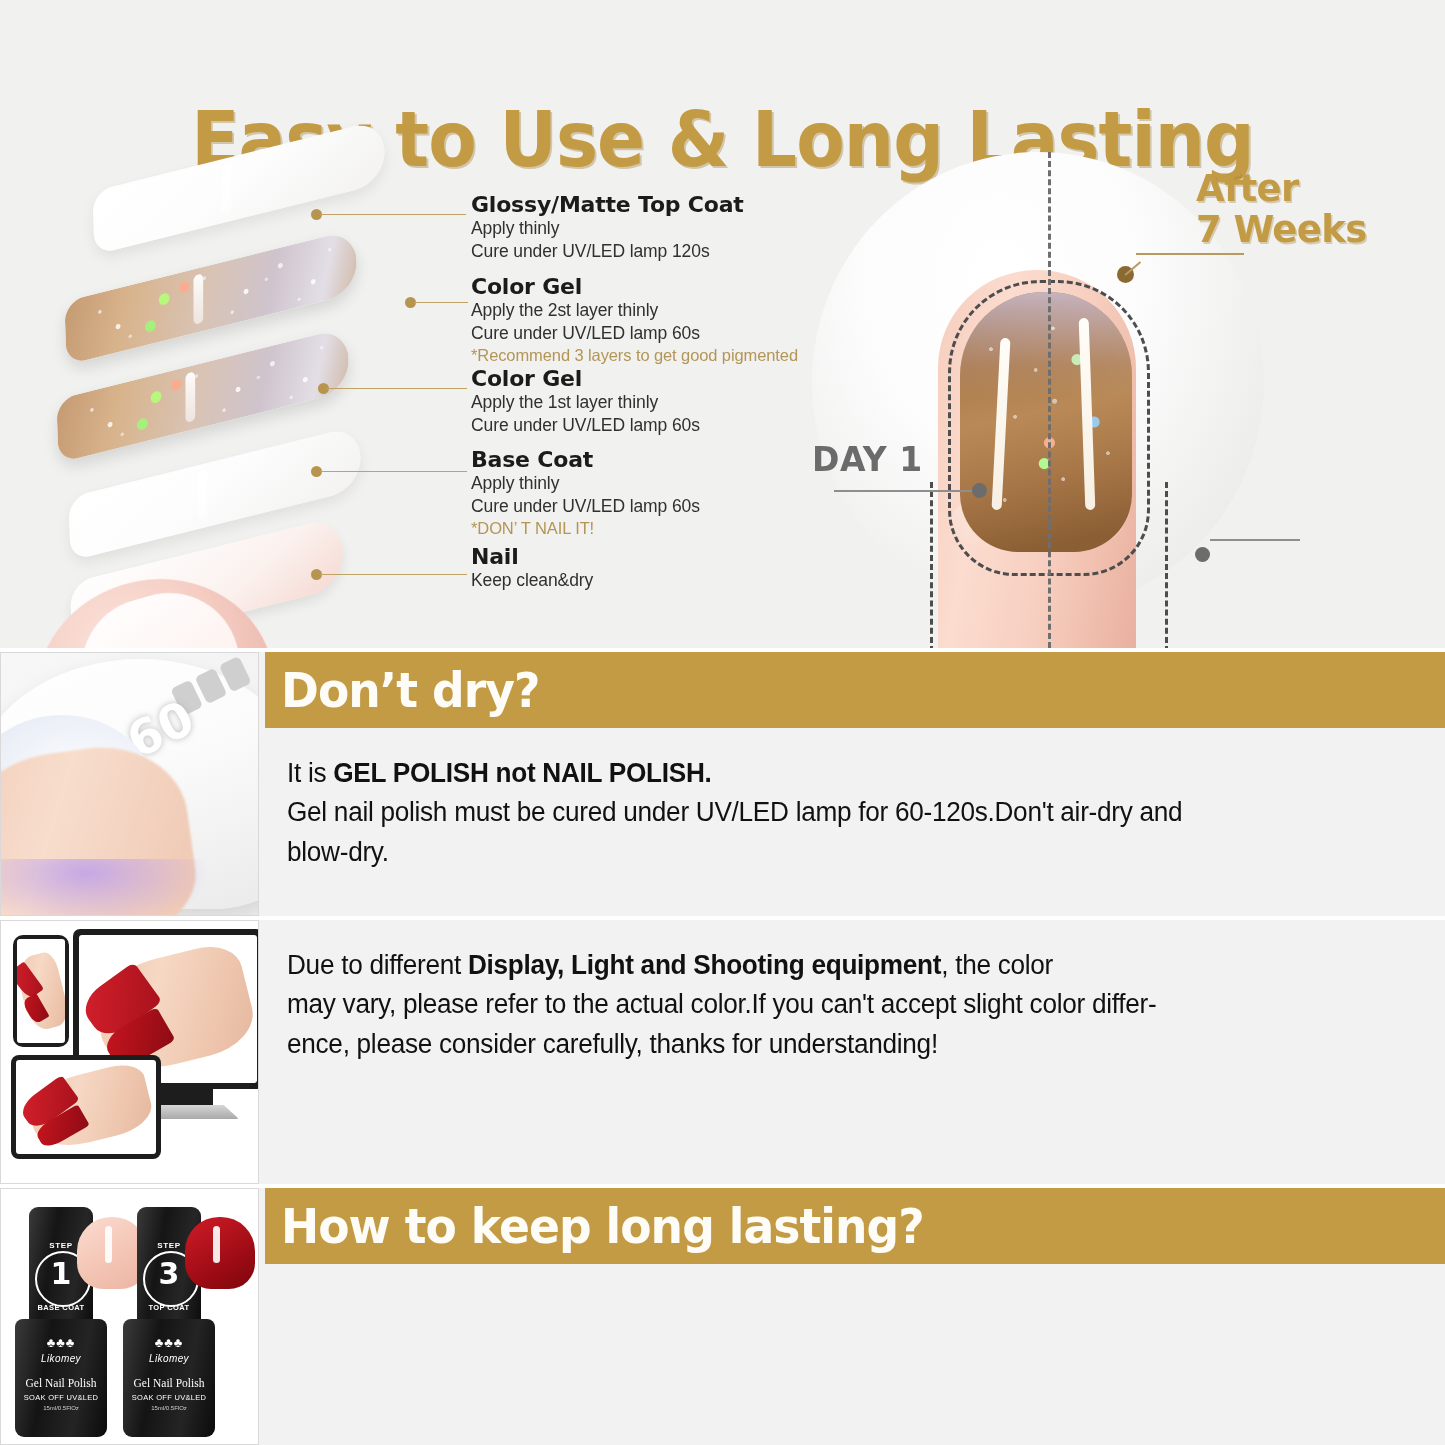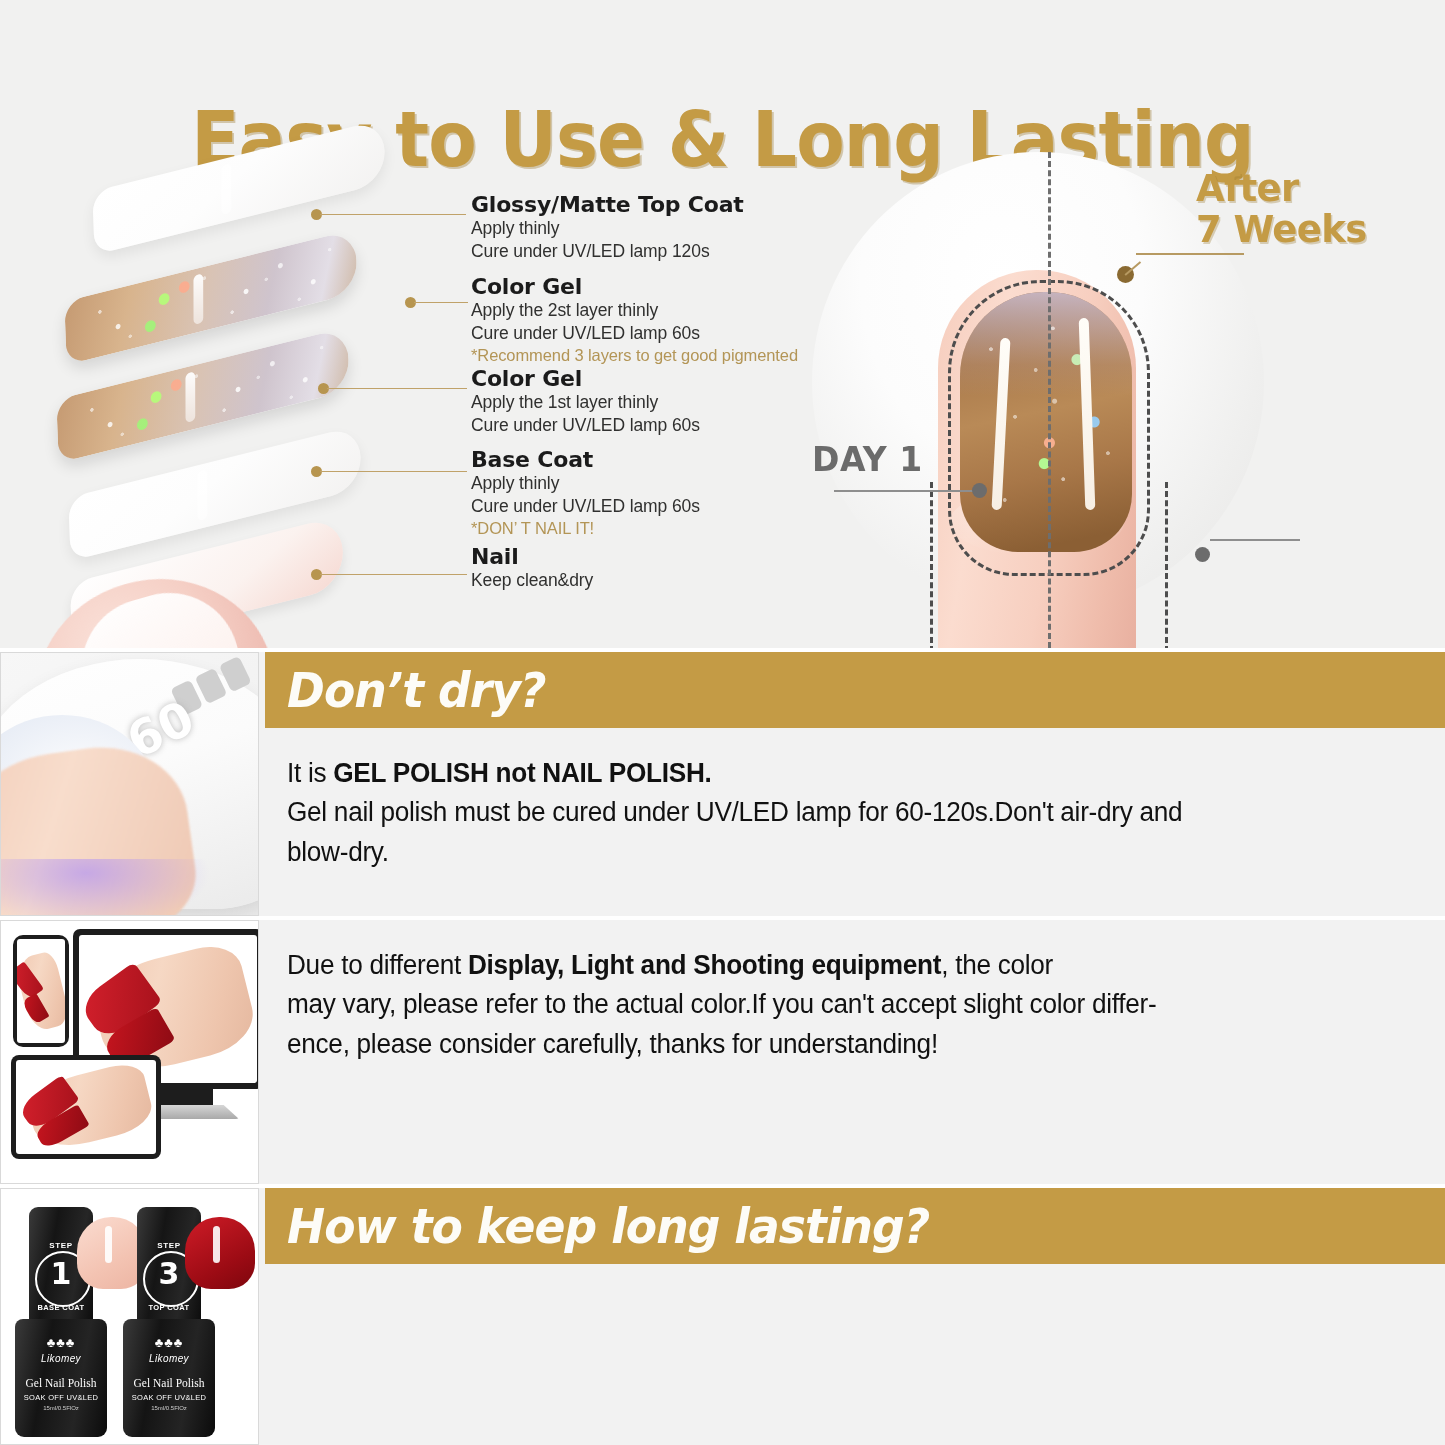--- a/index.html
+++ b/index.html
@@ -134,21 +134,21 @@
   .grayleader{position:absolute;height:1.5px;background:#8e8e8e;}
   .graydot{position:absolute;width:15px;height:15px;border-radius:50%;background:#6c6c6c;}
   .goldleader{position:absolute;height:1.5px;background:#b79a62;}
   .golddot2{position:absolute;width:17px;height:17px;border-radius:50%;background:#8a6a32;}
 
   
   .sec{position:absolute;left:0;width:1445px;}
   .sec-photo{position:absolute;left:0;width:259px;overflow:hidden;background:#fff;
     border:1px solid #d9d9d9;box-sizing:border-box;}
   .sec-right{position:absolute;left:265px;width:1180px;}
-  .sec-head{height:76px;background:#c49b45;display:flex;align-items:center;padding-left:22px;box-sizing:border-box;font-style:italic;}
+  .sec-head{height:76px;background:#c49b45;display:flex;align-items:center;padding-left:16px;box-sizing:border-box;}
   .sec-head h2{
     margin:0;font-family:"DejaVu Sans", sans-serif;font-weight:bold;color:#fdfcf7;
     font-size:48px;letter-spacing:-1px;transform:scaleX(.95);transform-origin:left center;white-space:nowrap;}
   .sec-body{padding:26px 38px 0 22px;box-sizing:border-box;}
   .sec-body p{margin:0;color:#111;font-size:27px;line-height:1.46;letter-spacing:-.3px;
     font-family:"Liberation Sans", sans-serif;transform:scaleX(.97);transform-origin:left top;}
   .sec-body b{font-weight:bold;}
 
   
   .lamp{position:absolute;inset:0;background:linear-gradient(150deg,#f7f7f7,#ededed);}

